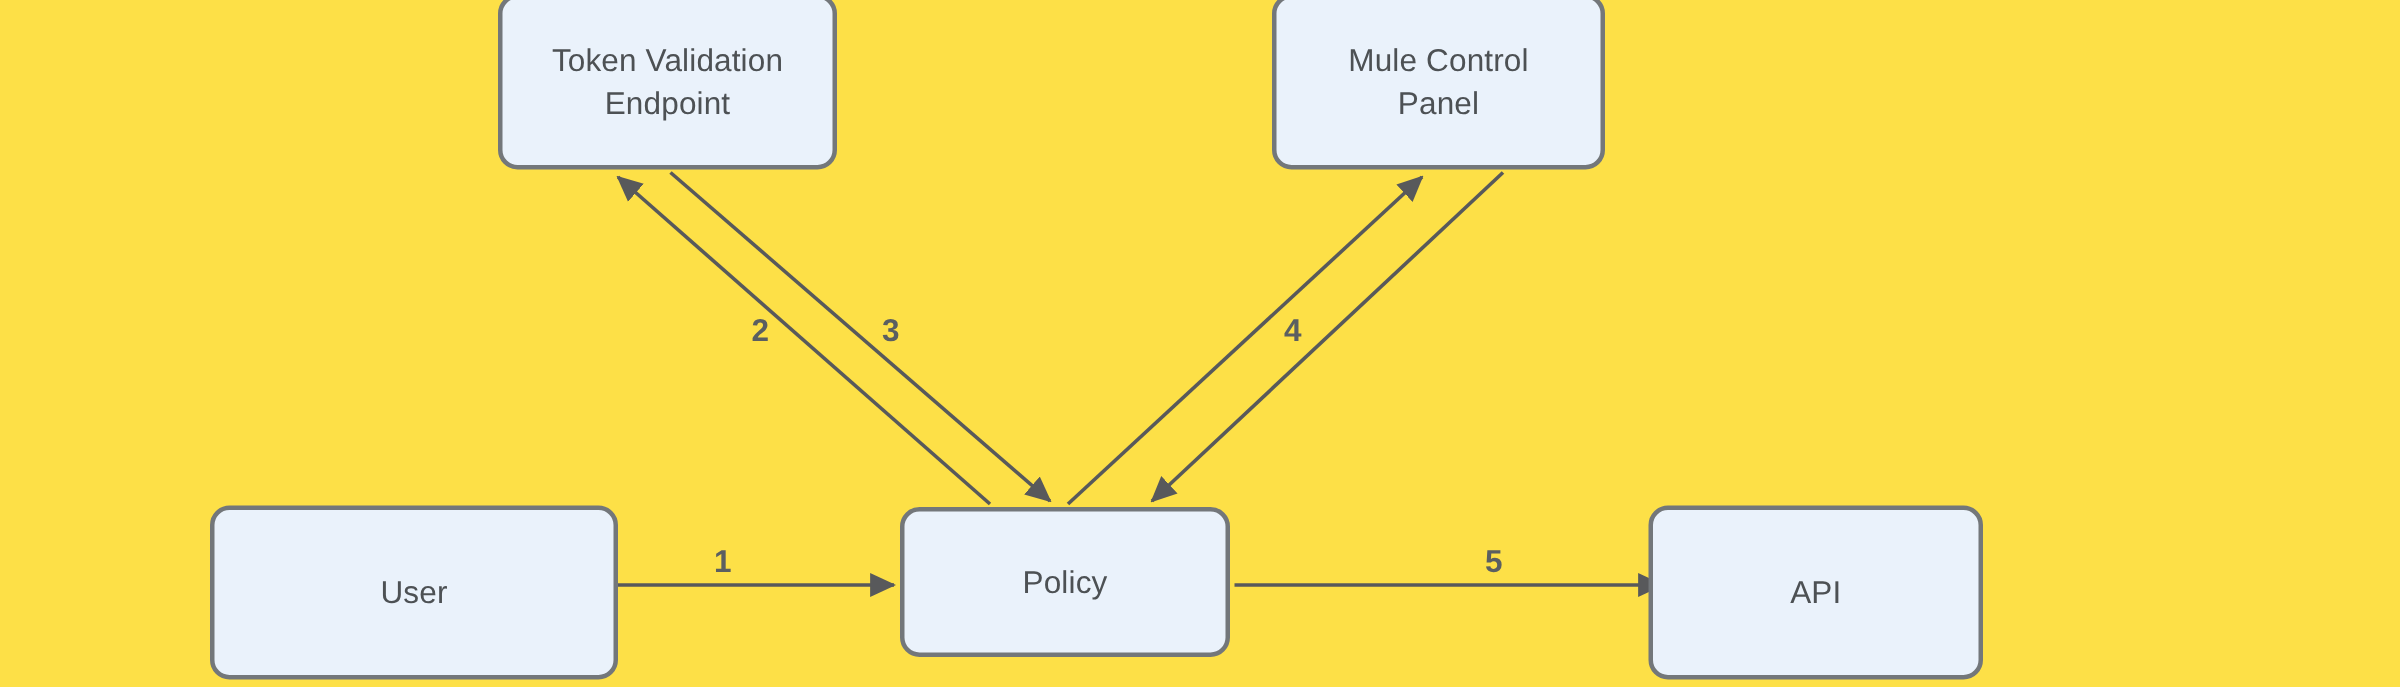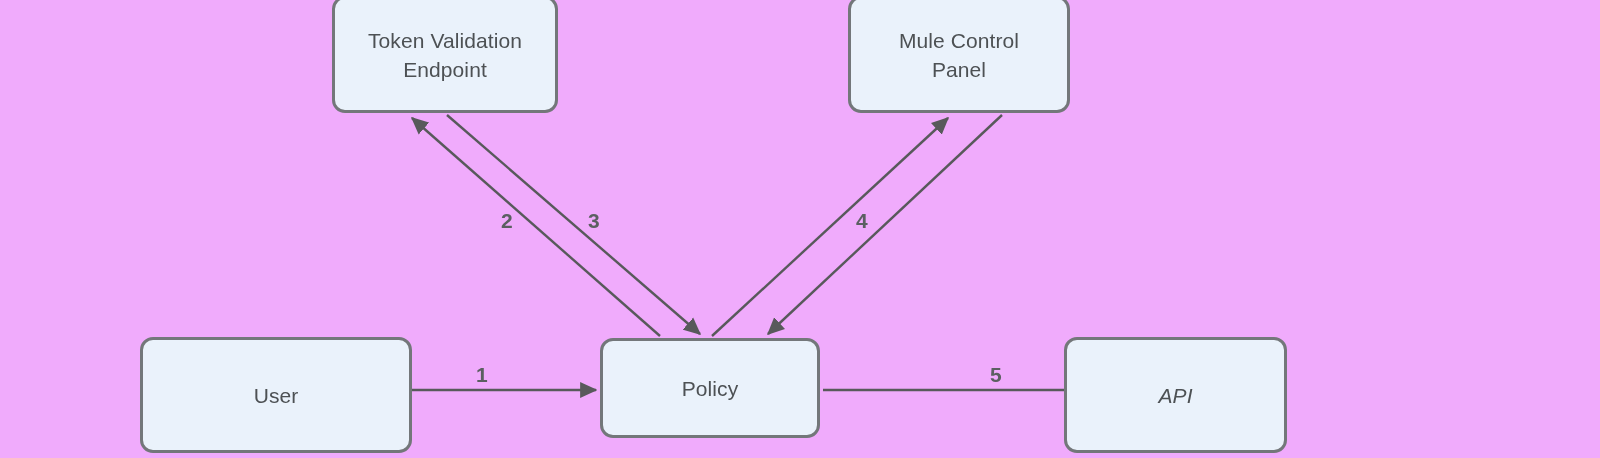--- a/index.html
+++ b/index.html
@@ -7,21 +7,21 @@
     padding: 0;
     background: #ffffff;
   }
   body {
     font-family: "Liberation Sans", sans-serif;
   }
   #canvas {
     position: relative;
     width: 1600px;
     height: 458px;
-    background: #f0abfc;
+    background: #fde047;
     overflow: hidden;
   }
   #edge-layer {
     position: absolute;
     left: 0;
     top: 0;
     width: 1600px;
     height: 458px;
   }
   .node {
@@ -91,21 +91,21 @@
   </div>
 
   <div class="node" style="left:140px; top:337px; width:272px; height:116px;">
     <span class="node-label">User</span>
   </div>
 
   <div class="node" style="left:600px; top:338px; width:220px; height:100px;">
     <span class="node-label">Policy</span>
   </div>
 
-  <div class="node" style="left:1064px; top:337px; width:223px; height:116px;font-style:italic;">
+  <div class="node" style="left:1099px; top:337px; width:223px; height:116px;">
     <span class="node-label">API</span>
   </div>
 
   <span class="edge-label" style="left:476px; top:364px;">1</span>
   <span class="edge-label" style="left:501px; top:210px;">2</span>
   <span class="edge-label" style="left:588px; top:210px;">3</span>
   <span class="edge-label" style="left:856px; top:210px;">4</span>
   <span class="edge-label" style="left:990px; top:364px;">5</span>
 
 </div>

